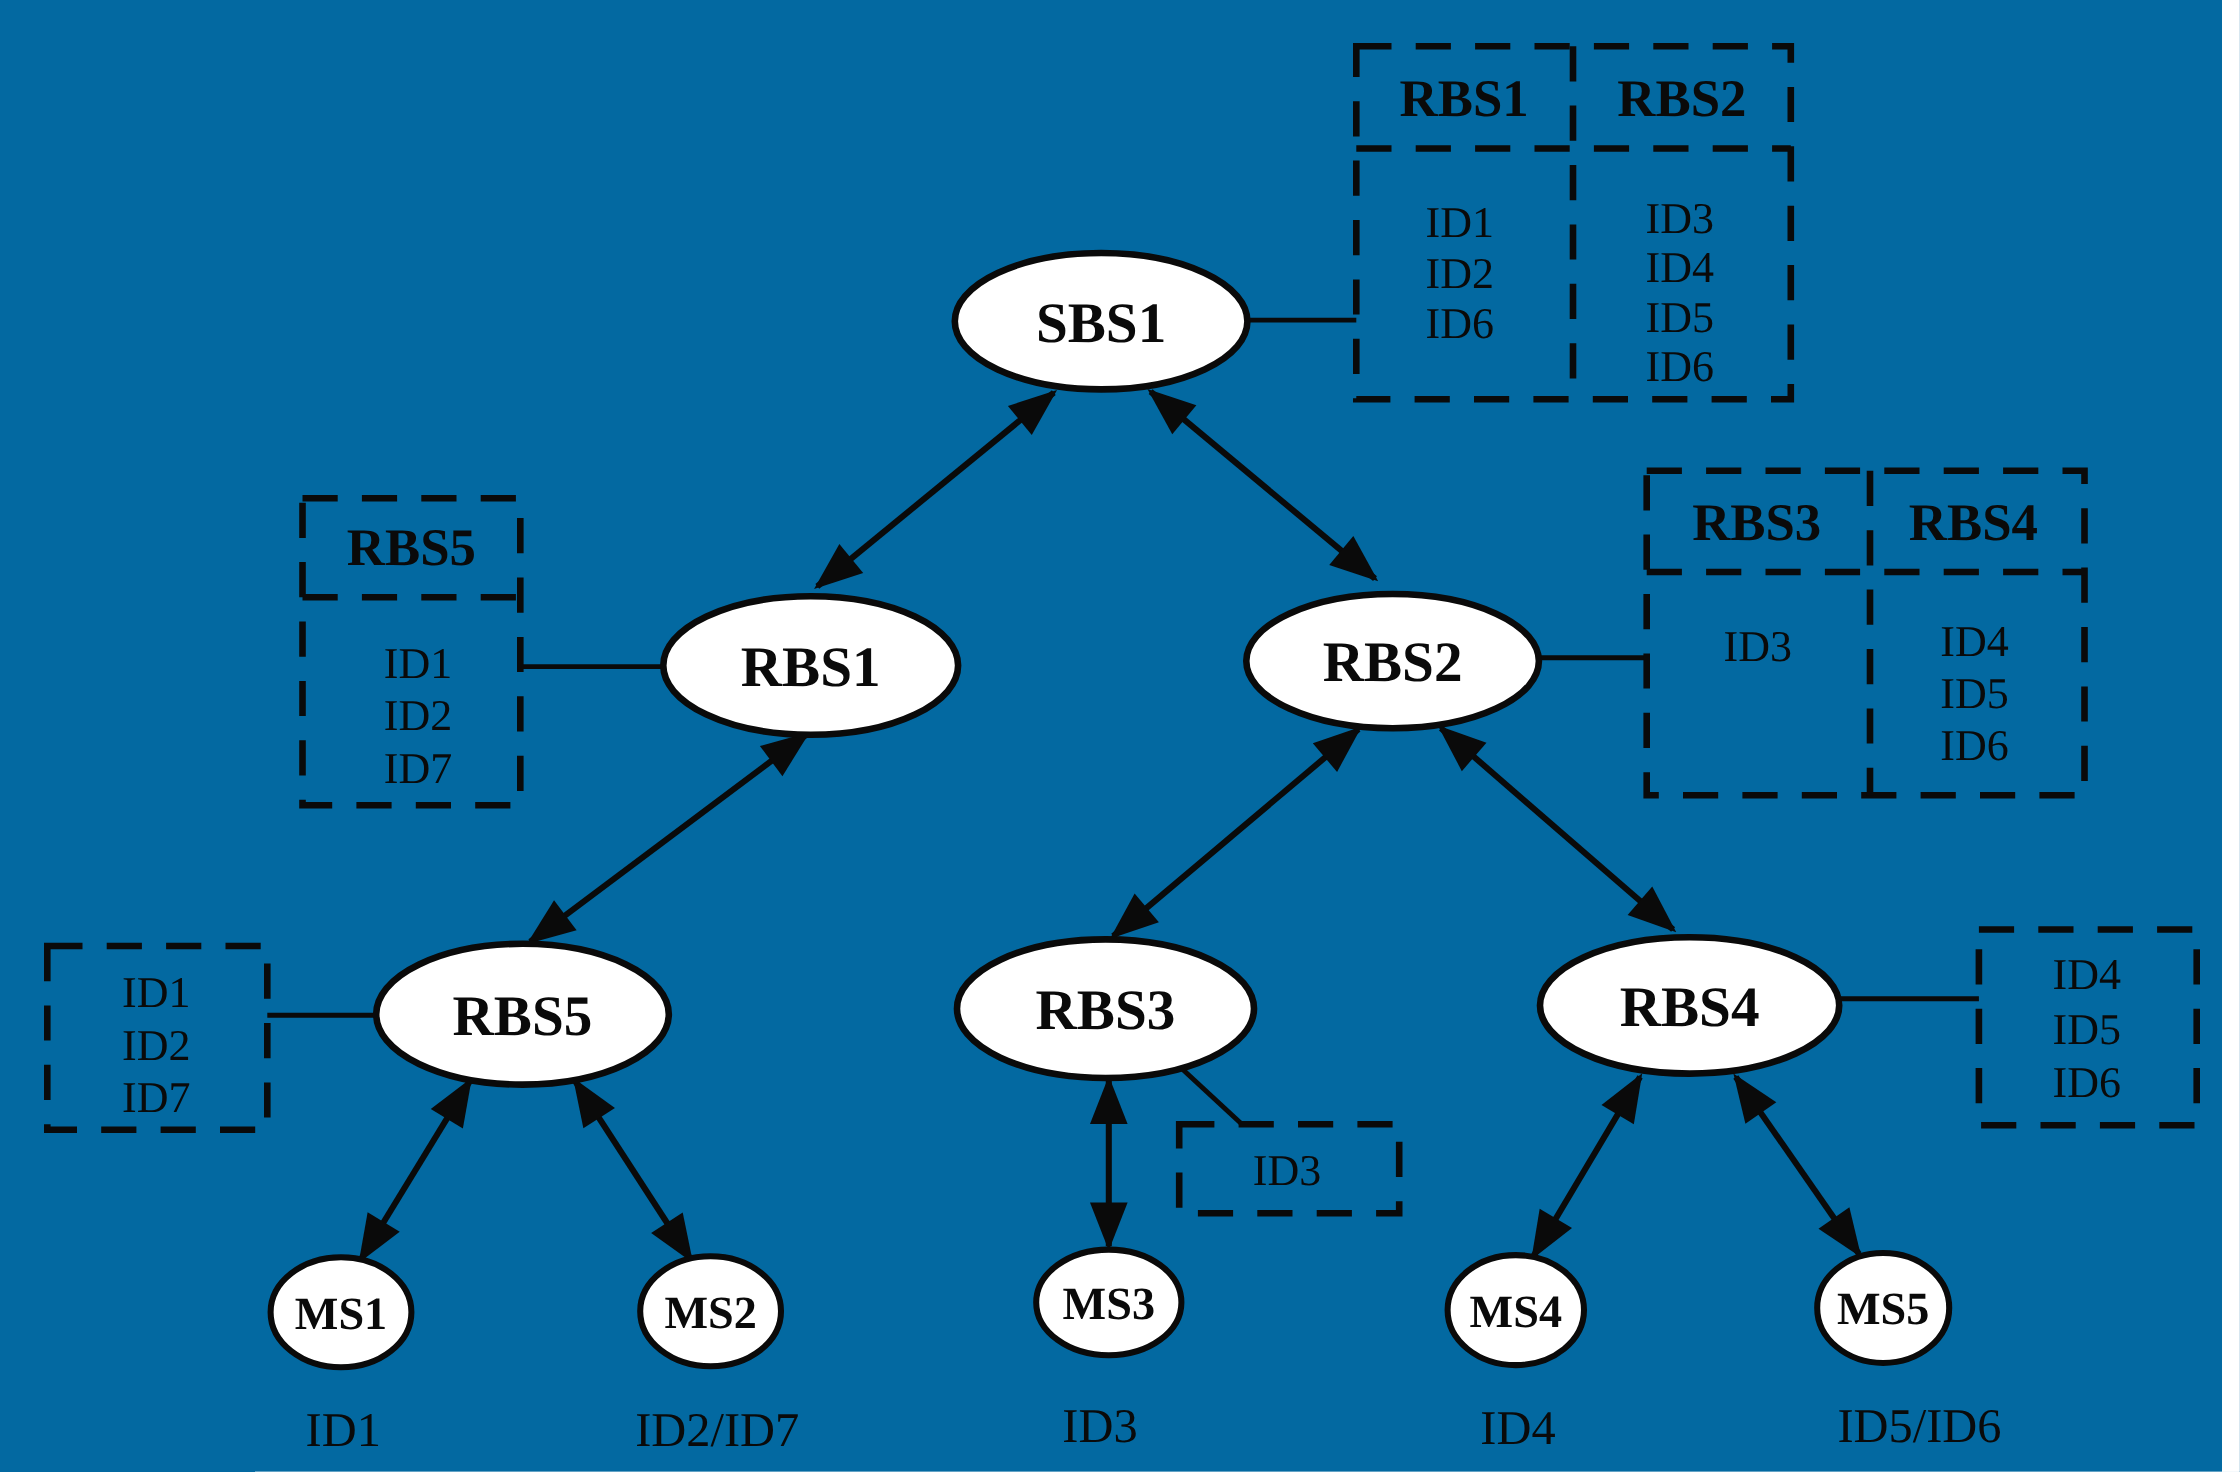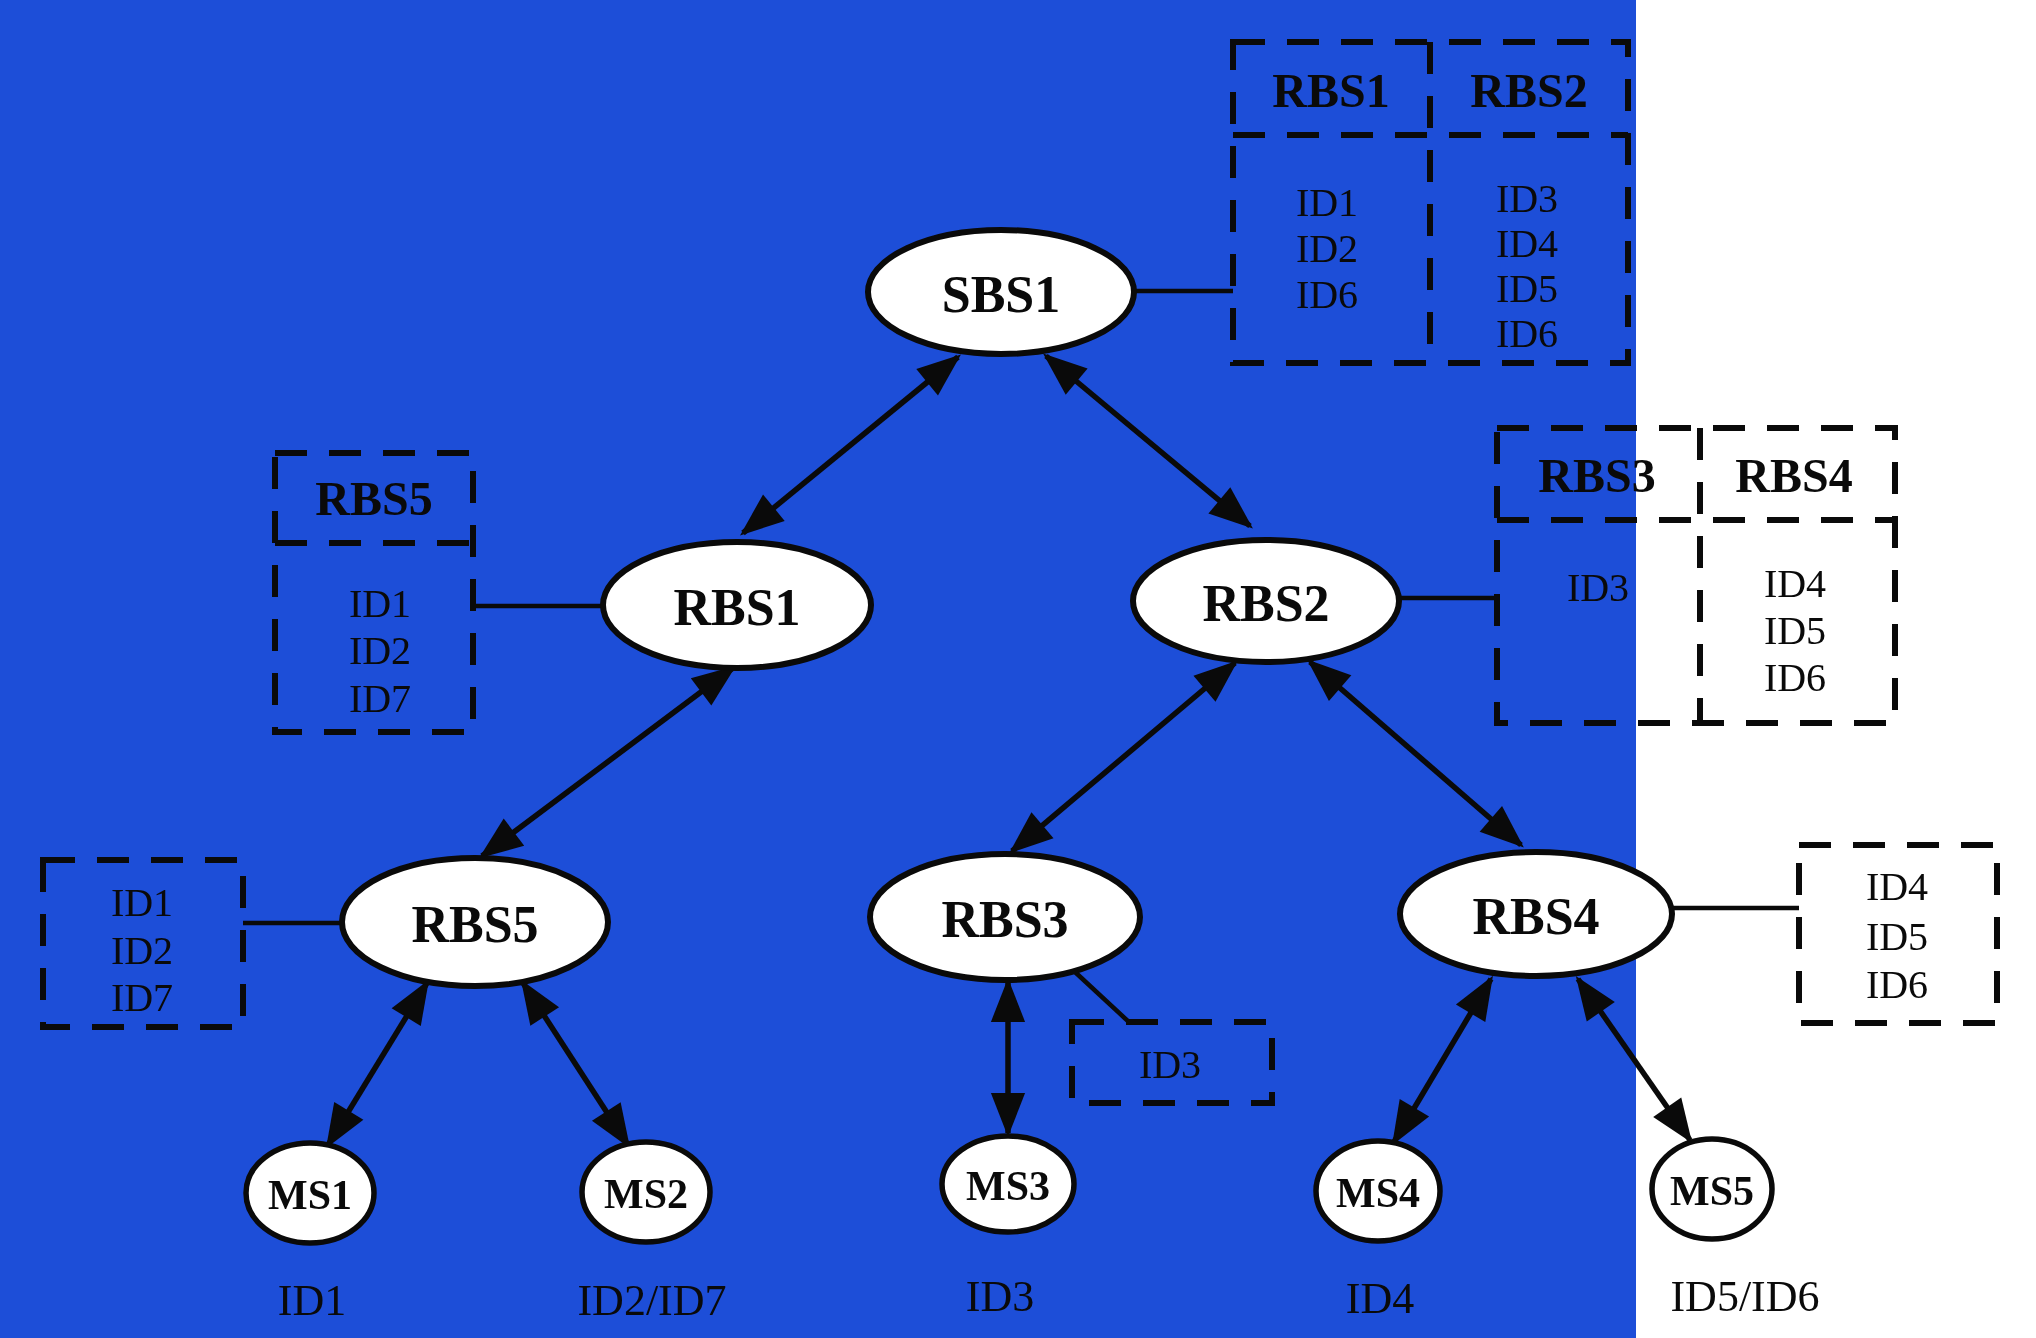--- a/index.html
+++ b/index.html
@@ -4,24 +4,24 @@
 <style>
   html, body {
     margin: 0;
     padding: 0;
     background: #ffffff;
     width: 2036px;
     height: 1338px;
     overflow: hidden;
   }
   .canvas {
-    width: 1636px;
+    width: 2020px;
     height: 1338px;
     position: relative;
-    background: #1d4ed8;
+    background: #0369a1;
   }
   svg { display: block; }
   text {
     font-family: "Liberation Serif", "DejaVu Serif", serif;
     fill: #0a0a0a;
     text-anchor: middle;
     dominant-baseline: central;
   }
   .node-label   { font-size: 52px; font-weight: 700; }
   .ms-label     { font-size: 42px; font-weight: 700; }

